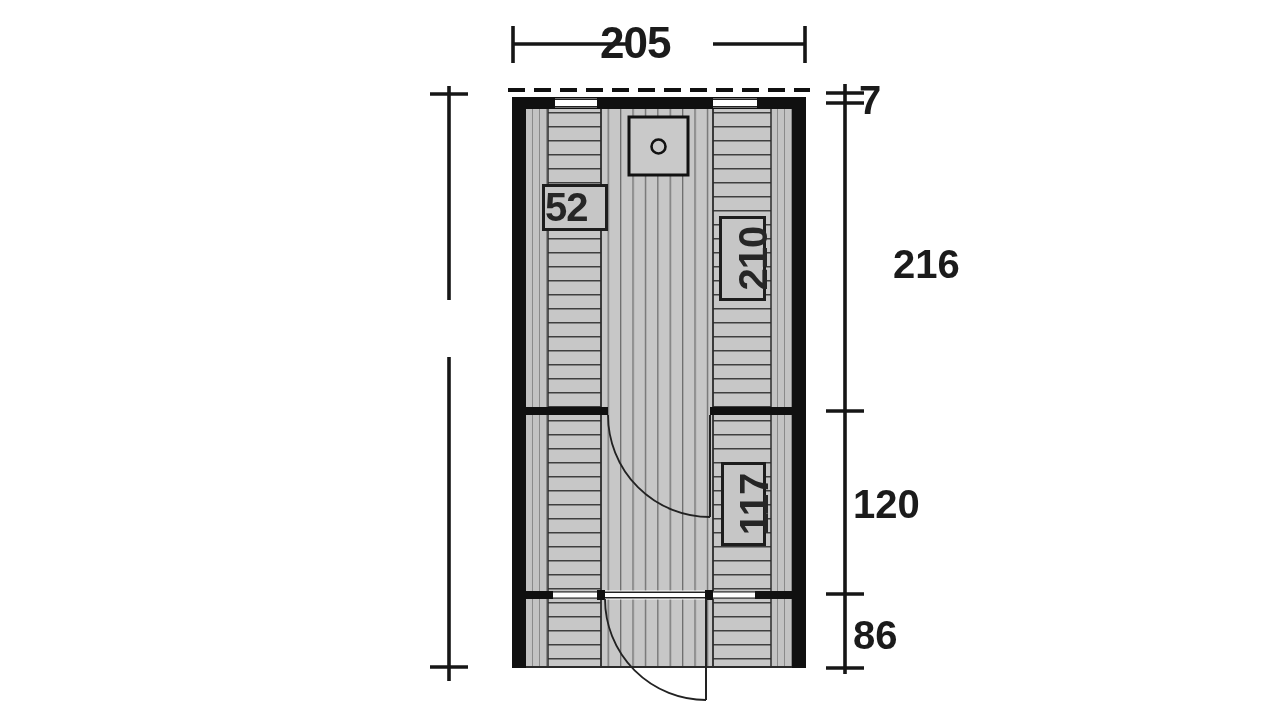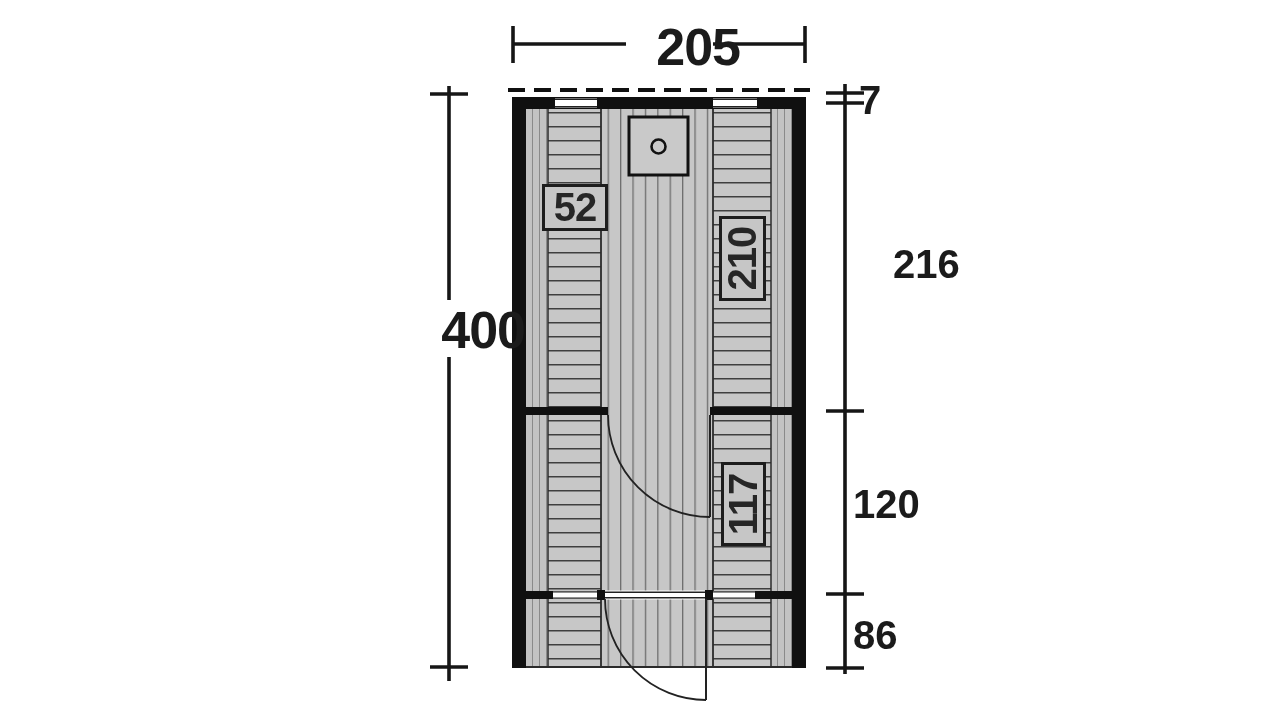--- a/index.html
+++ b/index.html
@@ -2,26 +2,26 @@
 <html><head>
 <meta charset="utf-8">
 <style>
   html,body{margin:0;padding:0;background:#ffffff;}
   #stage{
     position:relative;width:1280px;height:720px;background:#ffffff;overflow:hidden;
     font-family:"Liberation Sans", sans-serif;
   }
   .dim-label{
     position:absolute;color:#1b1b1b;font-weight:700;line-height:1;
-    font-size:52px;letter-spacing:-1px;text-align:right;
+    font-size:44px;letter-spacing:-1px;text-align:left;
   }
   .dim-label.small{font-size:40px;text-align:left;letter-spacing:0;}
   .room-tag{
     position:absolute;background:#c6c6c6;border:3px solid #1d1d1d;
-    display:flex;align-items:center;justify-content:center;
+    display:flex;align-items:center;
     color:#262626;font-weight:700;font-size:40px;letter-spacing:-1px;
     box-sizing:border-box;
   }
   .room-tag .rot{transform:rotate(-90deg);white-space:nowrap;}
 </style>
 </head>
 <body>
 
 <div id="stage">
 
@@ -119,21 +119,20 @@
       <line x1="826" y1="93" x2="864" y2="93"></line>
       <line x1="826" y1="103" x2="864" y2="103"></line>
       <line x1="826" y1="411" x2="864" y2="411"></line>
       <line x1="826" y1="594" x2="864" y2="594"></line>
       <line x1="826" y1="668" x2="864" y2="668"></line>
     </g>
   </svg>
 
   <div class="dim-label" style="left:600px;top:21px;width:140px;">205</div>
 
-  <div class="dim-label" style="left:385px;top:304px;width:140px;">400</div>
 
   <div class="dim-label small" style="left:859px;top:80px;">7</div>
 
   <div class="dim-label small" style="left:853px;top:244px;margin-left:40px;">216</div>
 
   <div class="dim-label small" style="left:853px;top:484px;">120</div>
 
   <div class="dim-label small" style="left:853px;top:615px;">86</div>
 
   <div class="room-tag" style="left:542px;top:184px;width:66px;height:47px;">

